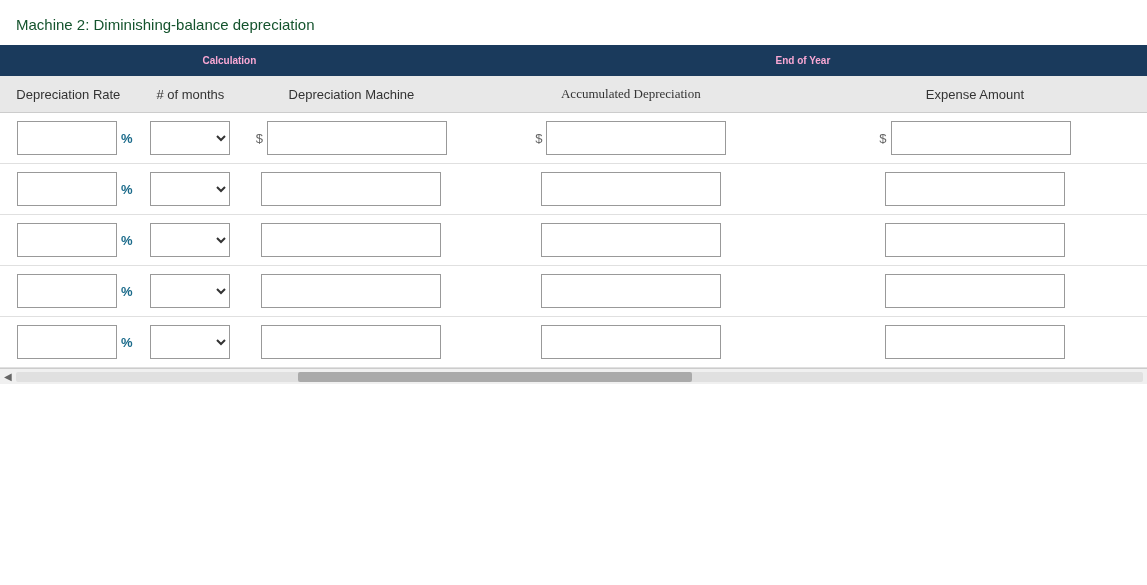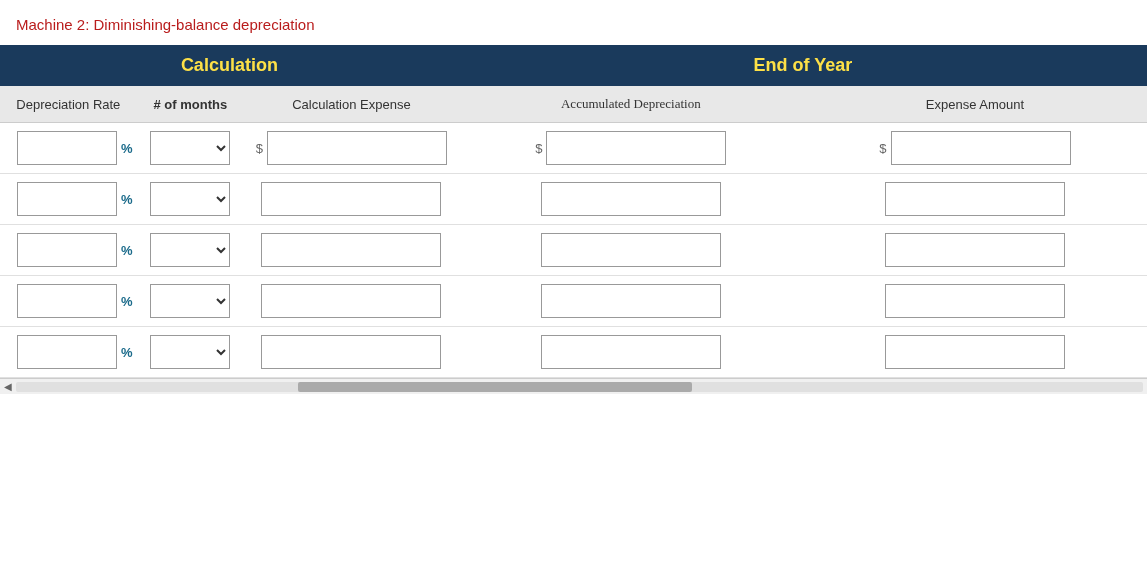--- a/index.html
+++ b/index.html
@@ -18,41 +18,41 @@
     .page-wrapper {
       width: 1147px;
       min-height: 585px;
       background: #fff;
       padding: 16px 0 0 0;
       overflow-x: auto;
     }
 
     .page-title {
       font-size: 15px;
-      color: #b91c1c;
+      color: #14532d;
       padding: 0 16px 12px 16px;
       font-weight: normal;
     }
 
     .table-container {
       width: 100%;
       overflow-x: auto;
     }
 
     table {
       width: 100%;
       border-collapse: collapse;
       min-width: 900px;
     }
 
     .header-row-top th {
       background-color: #1a3a5c;
-      color: #fde047;
+      color: #f9a8d4;
       font-weight: bold;
-      font-size: 18px;
+      font-size: 10px;
       padding: 10px 16px;
       text-align: center;
     }
 
     .header-row-top th.calculation-header {
       width: 40%;
       text-align: center;
     }
 
     .header-row-top th.endofyear-header {
@@ -181,23 +181,23 @@
     <table>
       <thead>
         <tr class="header-row-top">
           <th class="calculation-header" colspan="3">Calculation</th>
           <th class="endofyear-header" colspan="3">End of Year</th>
         </tr>
         <tr class="header-row-sub">
           <th style="width:140px;text-align:center;">
             <span>Depreciation Rate</span>
           </th>
-          <th style="width:110px;font-weight:bold;"># of months</th>
+          <th style="width:110px;"># of months</th>
           <th style="width:220px;">
-            <span>Calculation Expense</span>
+            <span>Depreciation Machine</span>
           </th>
           <th style="width:220px;font-family:Liberation Serif, serif;">
             <span>Accumulated Depreciation</span>
           </th>
           <th style="width:220px;">
             <span>Expense Amount</span>
           </th>
         </tr>
       </thead>
       <tbody id="table-body">

